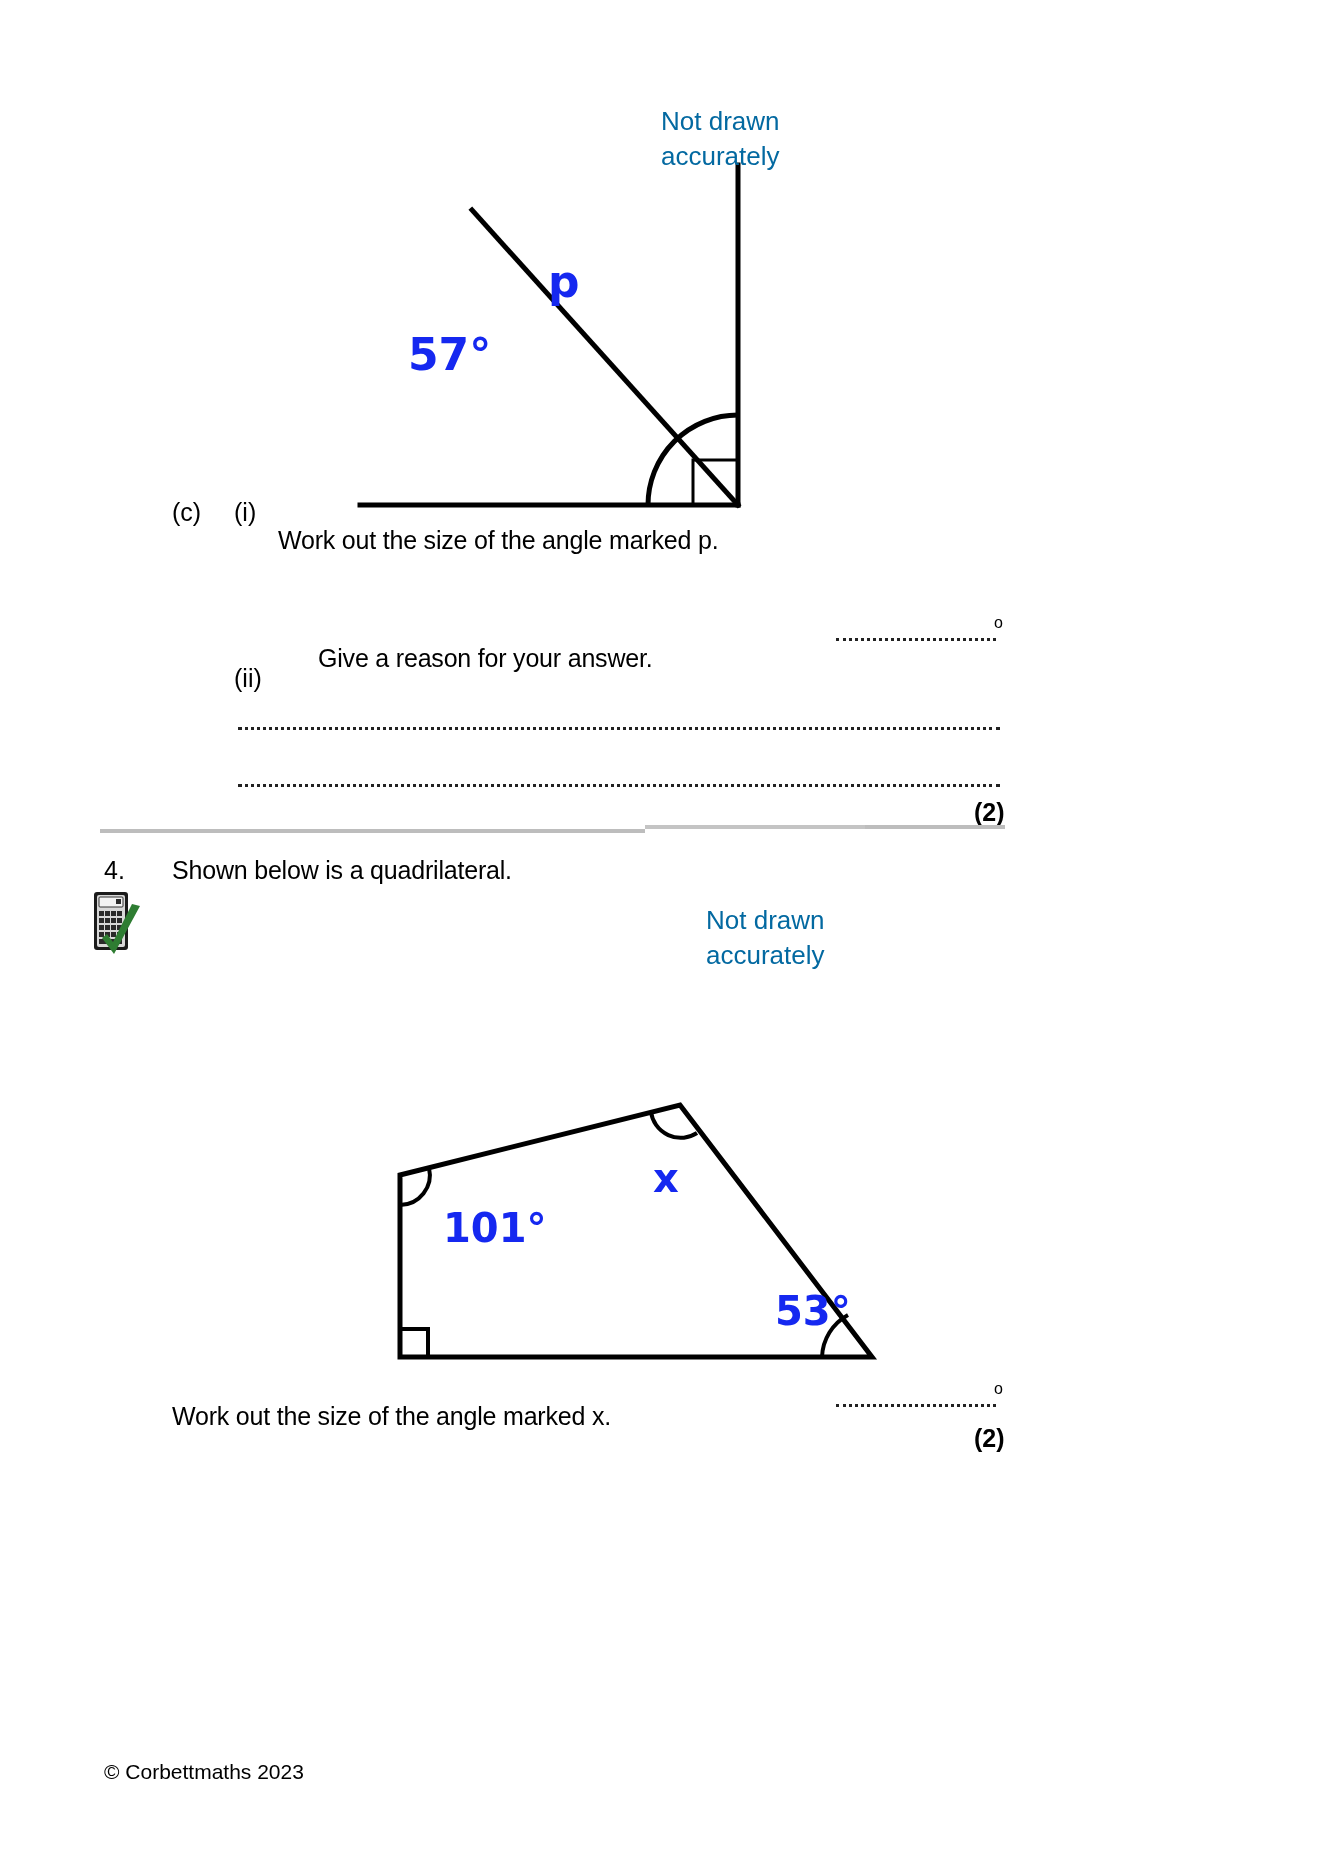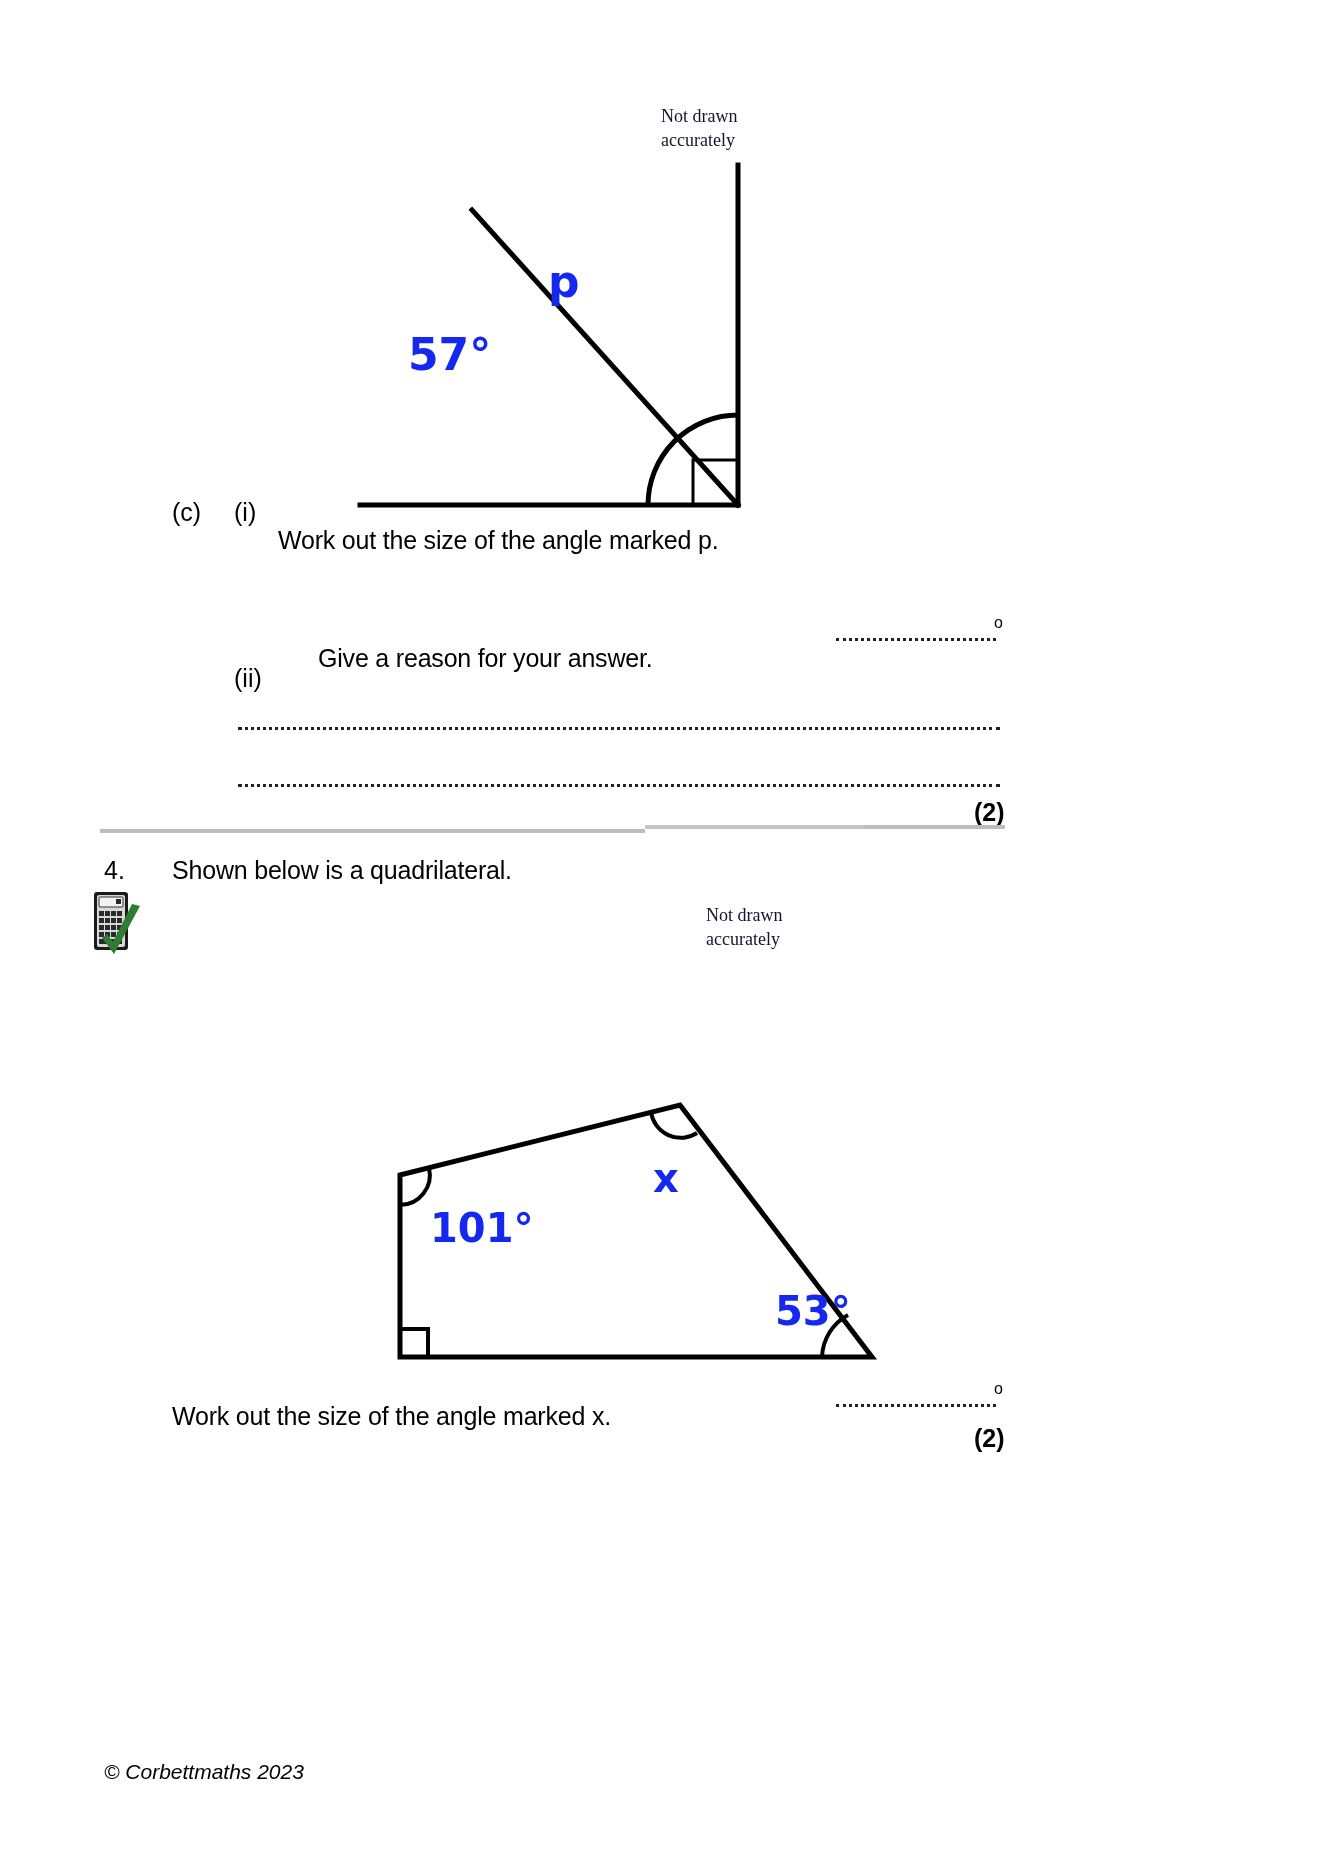--- a/index.html
+++ b/index.html
@@ -37,27 +37,26 @@
   .marks {
     font-family: "Liberation Sans", sans-serif;
     font-size: 25px;
     font-weight: bold;
     color: #000;
   }
   .footer {
     font-family: "Liberation Sans", sans-serif;
     font-size: 21px;
     color: #000;
-    font-style: italic;
   }
   .nda {
-    font-family: Liberation Serif, serif;
-    font-size: 18px;
+    font-family: Liberation Sans, sans-serif;
+    font-size: 26px;
     line-height: 1.35;
-    color: #0f172a;
+    color: #0369a1;
     white-space: pre-line;
   }
   .anglelabel {
     font-family: "DejaVu Sans", sans-serif;
     color: #1528f0;
     font-weight: bold;
   }
 
   
   .dotline {
@@ -177,21 +176,21 @@
       <path d="M 20 125 A 30 30 0 0 0 49 88" fill="none" stroke="#000" stroke-width="4"></path>
 
       <path d="M 271 32 A 30 30 0 0 0 317 53" fill="none" stroke="#000" stroke-width="4"></path>
 
       <path d="M 442 277 A 50 50 0 0 1 468 235" fill="none" stroke="#000" stroke-width="4"></path>
 
       <path d="M 20 249 L 48 249 L 48 277" fill="none" stroke="#000" stroke-width="4"></path>
     </svg>
   </div>
 
-  <div class="abs anglelabel" style="left:430px; top:1205px; font-size:40px;">101°</div>
+  <div class="abs anglelabel" style="left:443px; top:1205px; font-size:40px;">101°</div>
 
   <div class="abs anglelabel" style="left:653px; top:1155px; font-size:40px;">x</div>
 
   <div class="abs anglelabel" style="left:755px; top:1288px; font-size:40px;margin-left:20px;">53°</div>
 
   <div class="abs nda" style="left:706px; top:903px;">Not drawn
 accurately</div>
 
   <div class="abs qtext" style="left:172px; top:1402px;">Work out the size of the angle marked x.</div>
 

